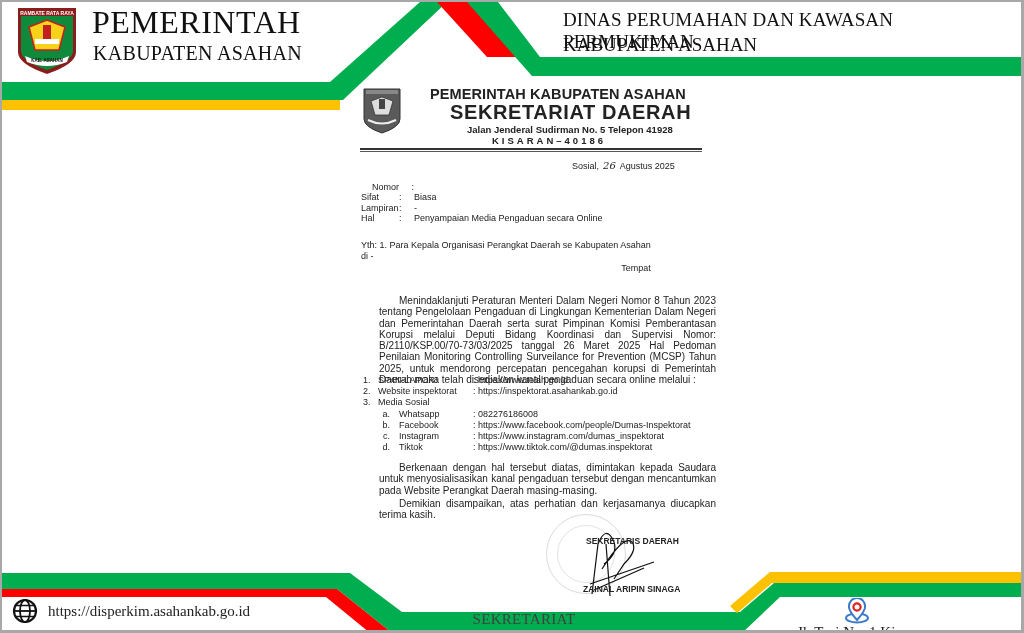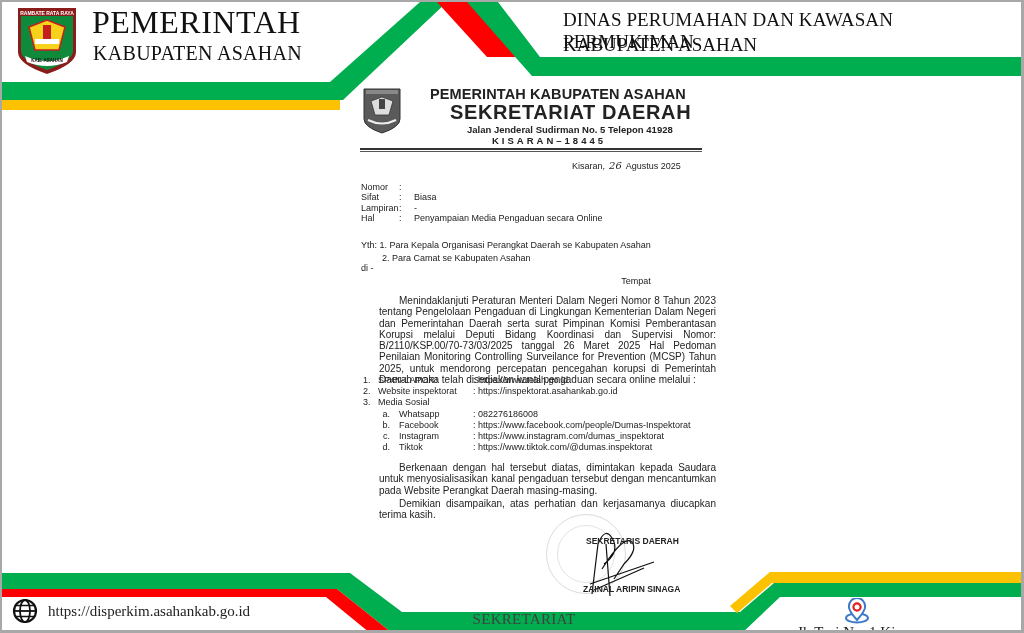--- a/index.html
+++ b/index.html
@@ -105,29 +105,29 @@
   <svg class="kop-logo" viewBox="0 0 40 48">
     <path d="M2,2 H38 V32 Q38,40 20,46 Q2,40 2,32 Z" fill="#5a5a5a" stroke="#333" stroke-width="1"></path>
     <rect x="4" y="3" width="32" height="4" fill="#888"></rect>
     <polygon points="9,14 20,10 31,14 27,28 13,28" fill="#ddd" stroke="#333" stroke-width="0.8"></polygon>
     <rect x="17" y="12" width="6" height="10" fill="#444"></rect>
     <path d="M6,33 Q20,40 34,33" fill="none" stroke="#eee" stroke-width="2"></path>
   </svg>
   <div class="kop-line1">PEMERINTAH KABUPATEN ASAHAN</div>
   <div class="kop-line2">SEKRETARIAT DAERAH</div>
   <div class="kop-line3">Jalan Jenderal Sudirman No. 5 Telepon 41928</div>
-  <div class="kop-line4">KISARAN–18445</div>
+  <div class="kop-line4">KISARAN–40186</div>
   <div class="kop-rule"></div>
 
   <div class="date">
-    <span>Kisaran,</span><span class="hand">26</span><span>Agustus 2025</span>
+    <span>Sosial,</span><span class="hand">26</span><span>Agustus 2025</span>
   </div>
 
   <div class="meta">
-    <div class="meta-row" style="height:13px;padding-top:3px;">
+    <div class="meta-row" style="height:13px;padding-top:3px;text-align:right;">
       <span class="k">Nomor</span>
       <span class="c">:</span>
     </div>
     <div class="meta-row">
       <span class="k">Sifat</span>
       <span class="c">:</span>
       <span>Biasa</span>
     </div>
     <div class="meta-row">
       <span class="k">Lampiran</span>
@@ -136,21 +136,20 @@
     </div>
     <div class="meta-row">
       <span class="k">Hal</span>
       <span class="c">:</span>
       <span>Penyampaian Media Pengaduan secara Online</span>
     </div>
   </div>
 
   <div class="yth">
     <div><span>Yth:</span> <span>1. Para Kepala Organisasi Perangkat Daerah se Kabupaten Asahan</span></div>
-    <div class="indent">2. Para Camat se Kabupaten Asahan</div>
     <div style="margin-top:-2px;">di -</div>
     <div class="indent2" style="margin-top:0px;text-align:right;">Tempat</div>
   </div>
 
   <div class="body-par p1">Menindaklanjuti Peraturan Menteri Dalam Negeri Nomor 8 Tahun 2023 tentang Pengelolaan Pengaduan di Lingkungan Kementerian Dalam Negeri dan Pemerintahan Daerah serta surat Pimpinan Komisi Pemberantasan Korupsi melalui Deputi Bidang Koordinasi dan Supervisi Nomor: B/2110/KSP.00/70-73/03/2025 tanggal 26 Maret 2025 Hal Pedoman Penilaian Monitoring Controlling Surveilance for Prevention (MCSP) Tahun 2025, untuk mendorong percepatan pencegahan korupsi di Pemerintah Daerah maka telah disediakan kanal pengaduan secara online melalui :</div>
 
   <div class="list">
     <div class="lrow">
         <span class="n">1.</span>
         <span class="lbl">SP4N-LAPOR!</span>

